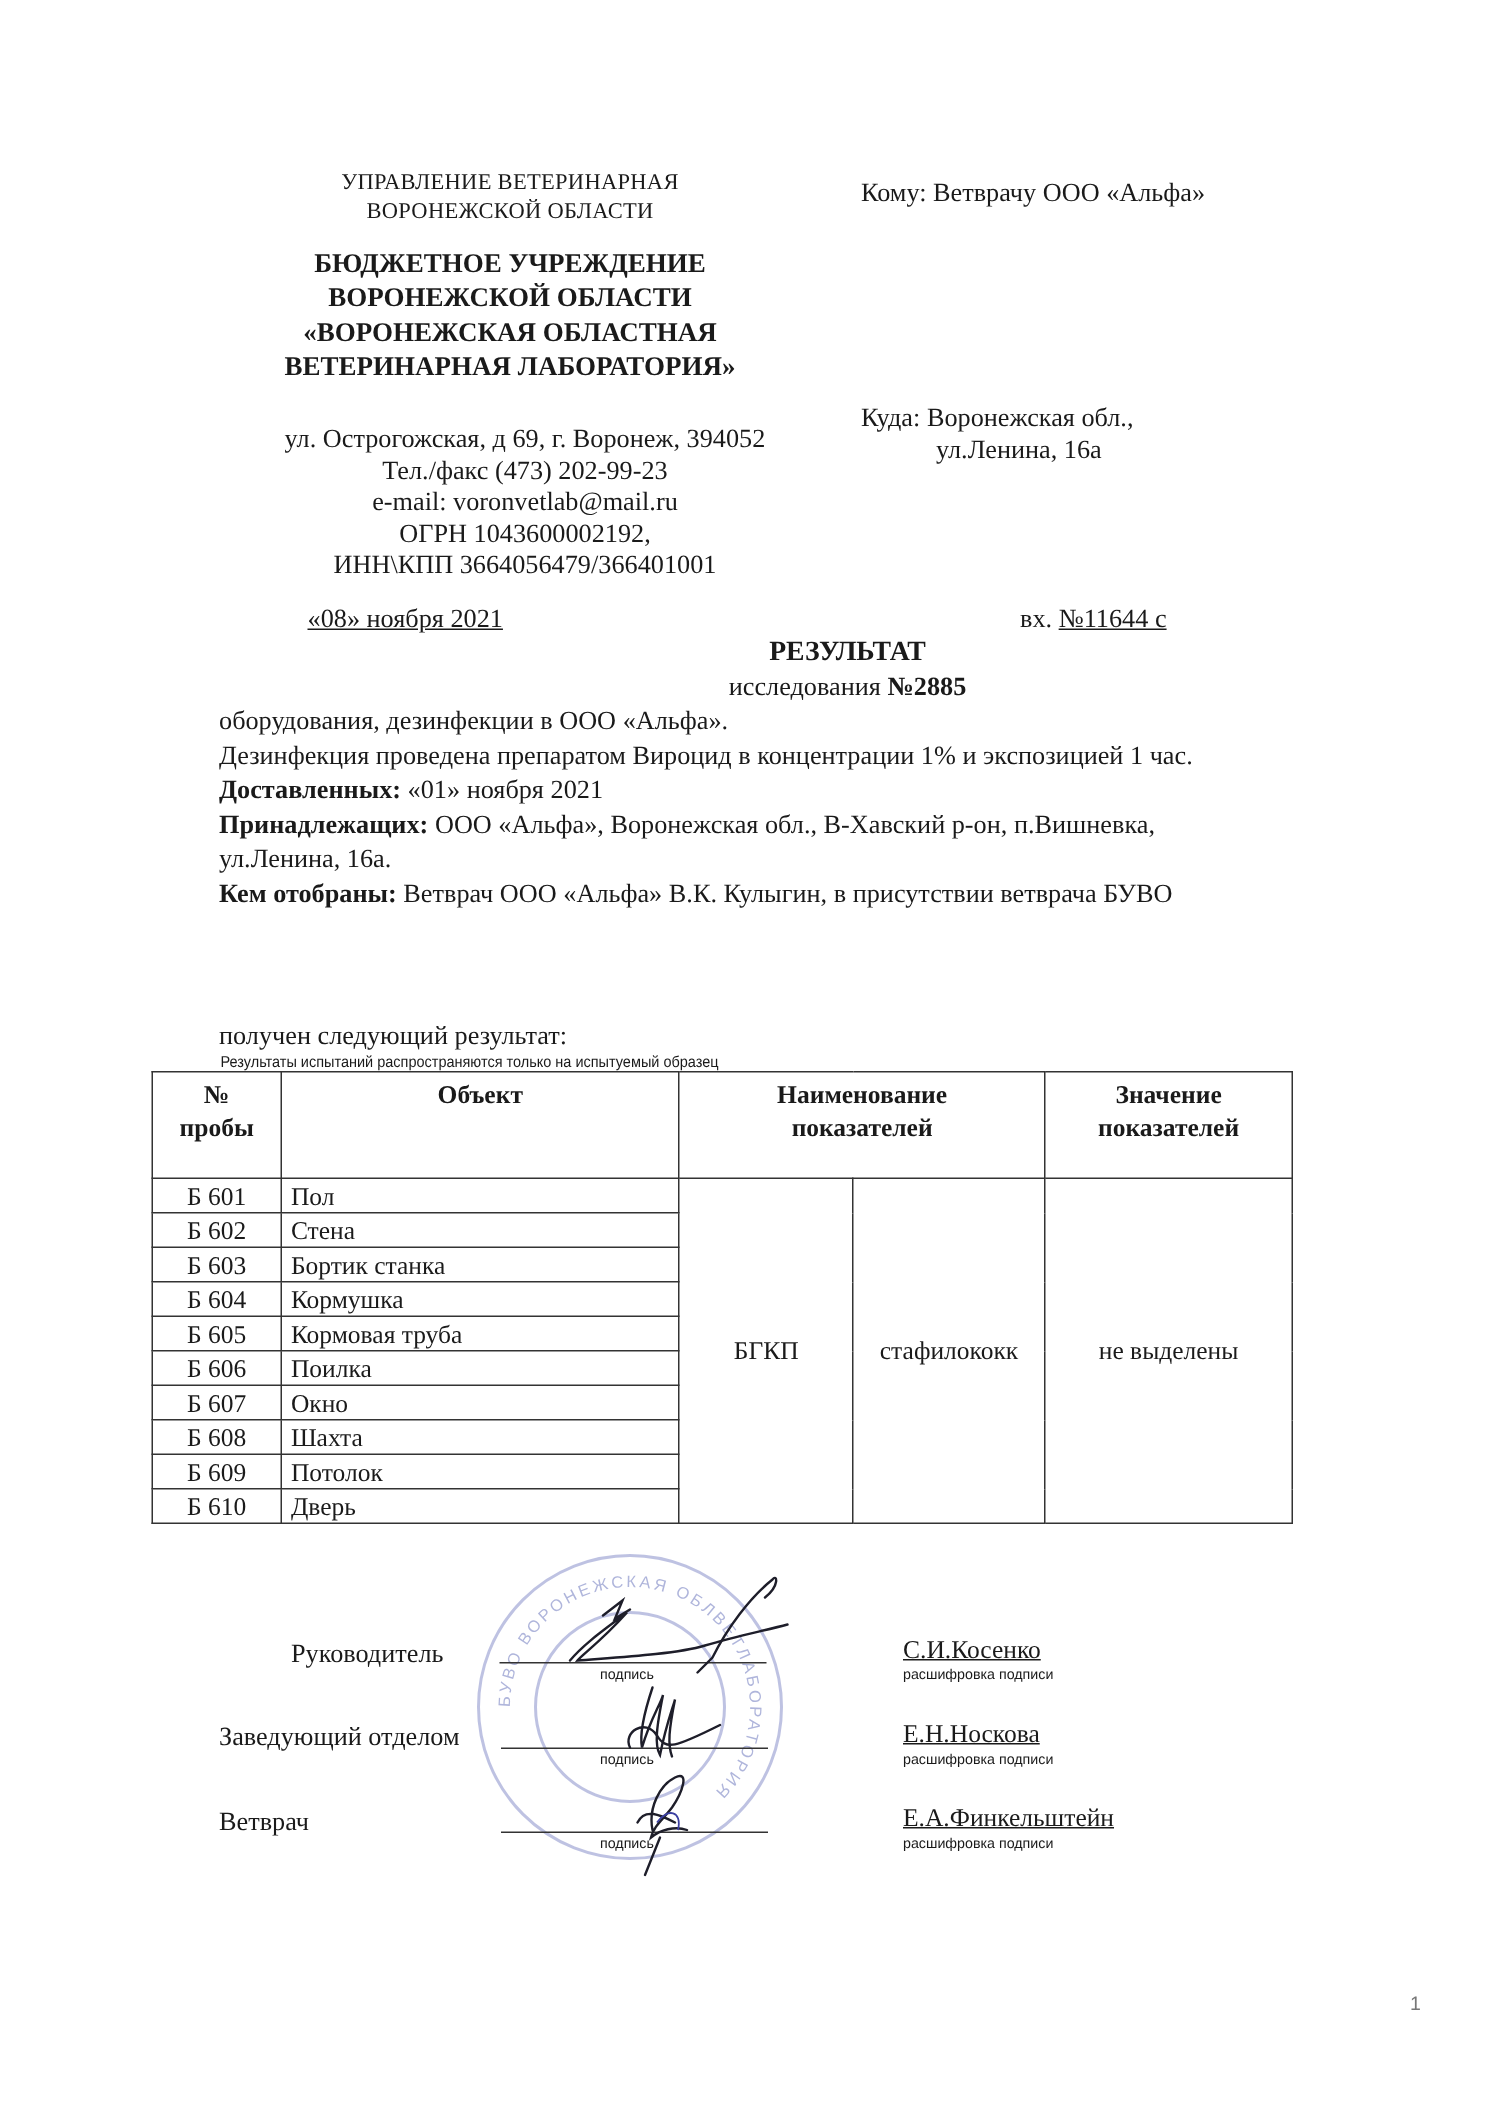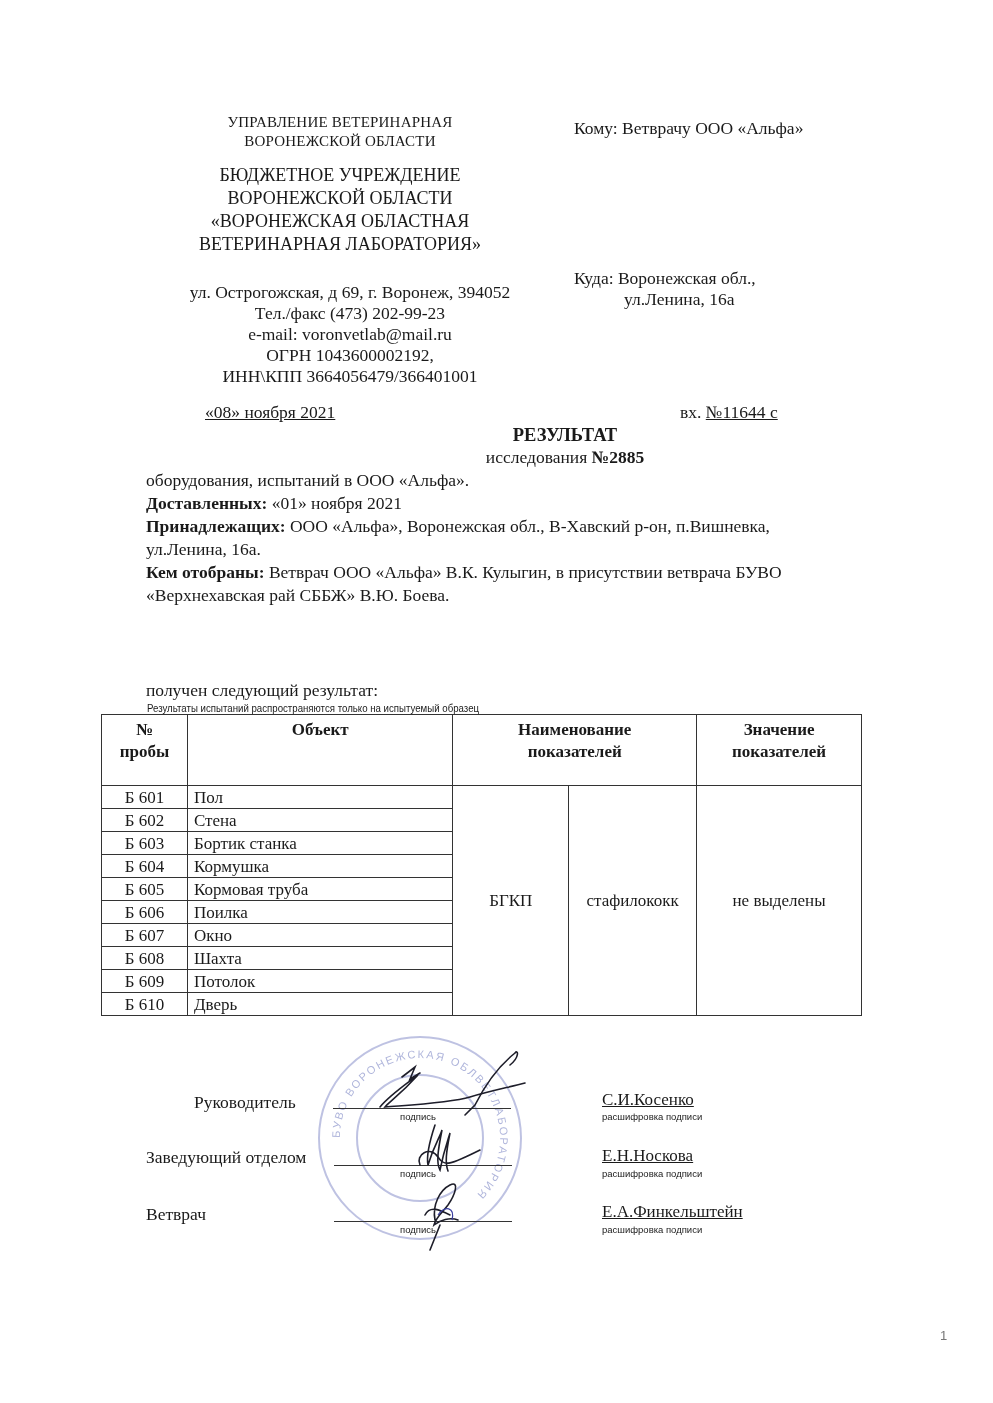--- a/index.html
+++ b/index.html
@@ -1,21 +1,21 @@
 <!DOCTYPE html>
 <html><head>
 <meta charset="utf-8">
 <style>
   html, body { margin:0; padding:0; }
   body { width:993px; height:1403px; background:#ffffff; position:relative; overflow:hidden;
          font-family:"Liberation Serif", "DejaVu Serif", serif; color:#1a1a1a; }
   .abs { position:absolute; }
   .center { text-align:center; }
   .hdr-small { font-size:15px; line-height:19px; letter-spacing:0.2px; }
-  .hdr-bold { font-weight:normal; font-size:18px; line-height:23px; }
+  .hdr-bold { font-weight:bold; font-size:18px; line-height:23px; }
   .line17 { font-size:17.5px; line-height:21px; }
   .u { text-decoration:underline; }
   .b { font-weight:bold; }
   .body-text { font-size:17.5px; line-height:23px; }
   .note { font-size:10.5px; line-height:12px; font-family:"Liberation Sans", sans-serif; transform:scaleX(0.92); transform-origin:left; }
   table.res { position:absolute; left:101px; top:714px; width:761px; border-collapse:collapse; }
   table.res td, table.res th { border:1.5px solid #333; padding:0 6px; font-size:17px; }
   table.res th { font-weight:bold; font-size:17px; line-height:22px; vertical-align:top; padding-top:4px; height:66px; }
   table.res td.row { height:22px; line-height:21px; }
   .sig-label { font-size:17.5px; }
@@ -64,26 +64,26 @@
 
 <div class="abs center" style="left:0; top:424px; width:1130px;">
   <div class="b" style="font-size:18.5px; line-height:22px;">РЕЗУЛЬТАТ</div>
   <div style="font-size:17.5px; line-height:22px;">
     <span>исследования</span>
     <span class="b">№2885</span>
   </div>
 </div>
 
 <div class="abs body-text" style="left:146px; top:469px; width:760px;">
-  <div>оборудования, испытаний в ООО «Альфа».</div>
+  <div>оборудования, дезинфекции в ООО «Альфа».</div>
+  <div>Дезинфекция проведена препаратом Вироцид в концентрации 1% и экспозицией 1 час.</div>
   <div><span class="b">Доставленных:</span><span> «01» ноября 2021</span></div>
   <div><span class="b">Принадлежащих:</span><span> ООО «Альфа», Воронежская обл., В-Хавский р-он, п.Вишневка,</span></div>
   <div>ул.Ленина, 16а.</div>
   <div><span class="b">Кем отобраны:</span><span> Ветврач ООО «Альфа» В.К. Кулыгин, в присутствии ветврача БУВО</span></div>
-  <div>«Верхнехавская рай СББЖ» В.Ю. Боева.</div>
 </div>
 
 <div class="abs body-text" style="left:146px; top:679px;">получен следующий результат:</div>
 <div class="abs note" style="left:147px; top:702px;">Результаты испытаний распространяются только на испытуемый образец</div>
 
 <table class="res">
   <colgroup>
     <col style="width:86px">
       <col style="width:266px">
       <col style="width:116px">

